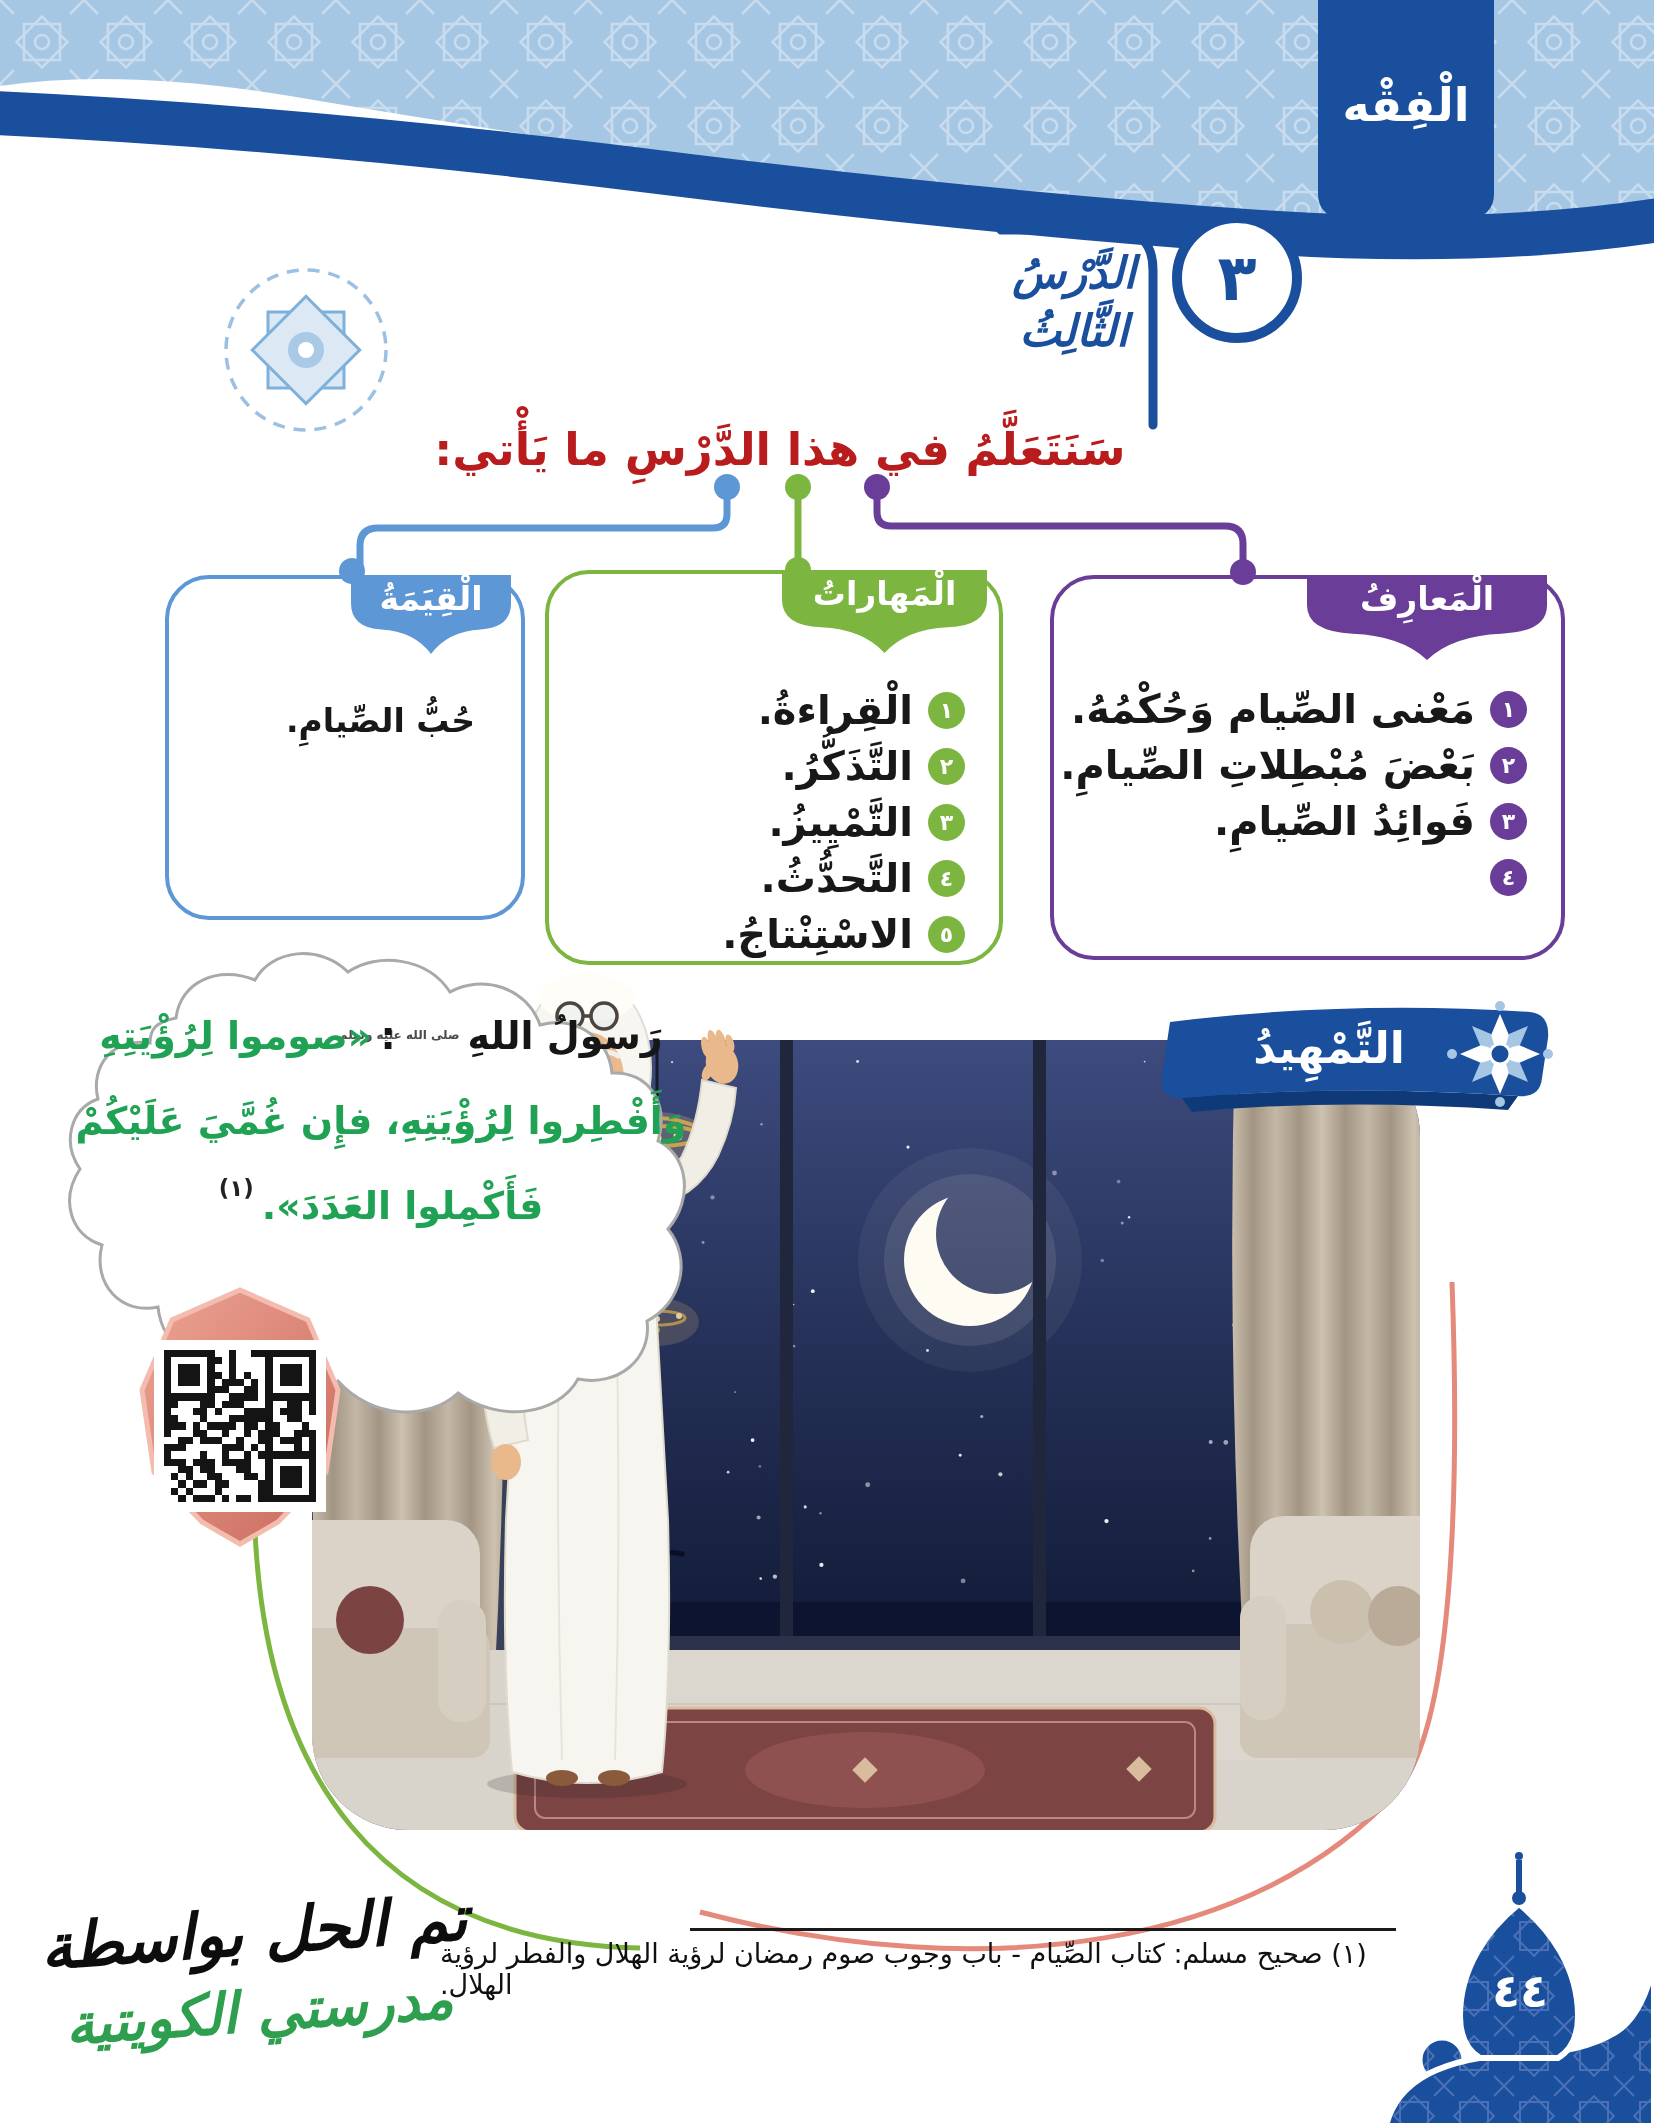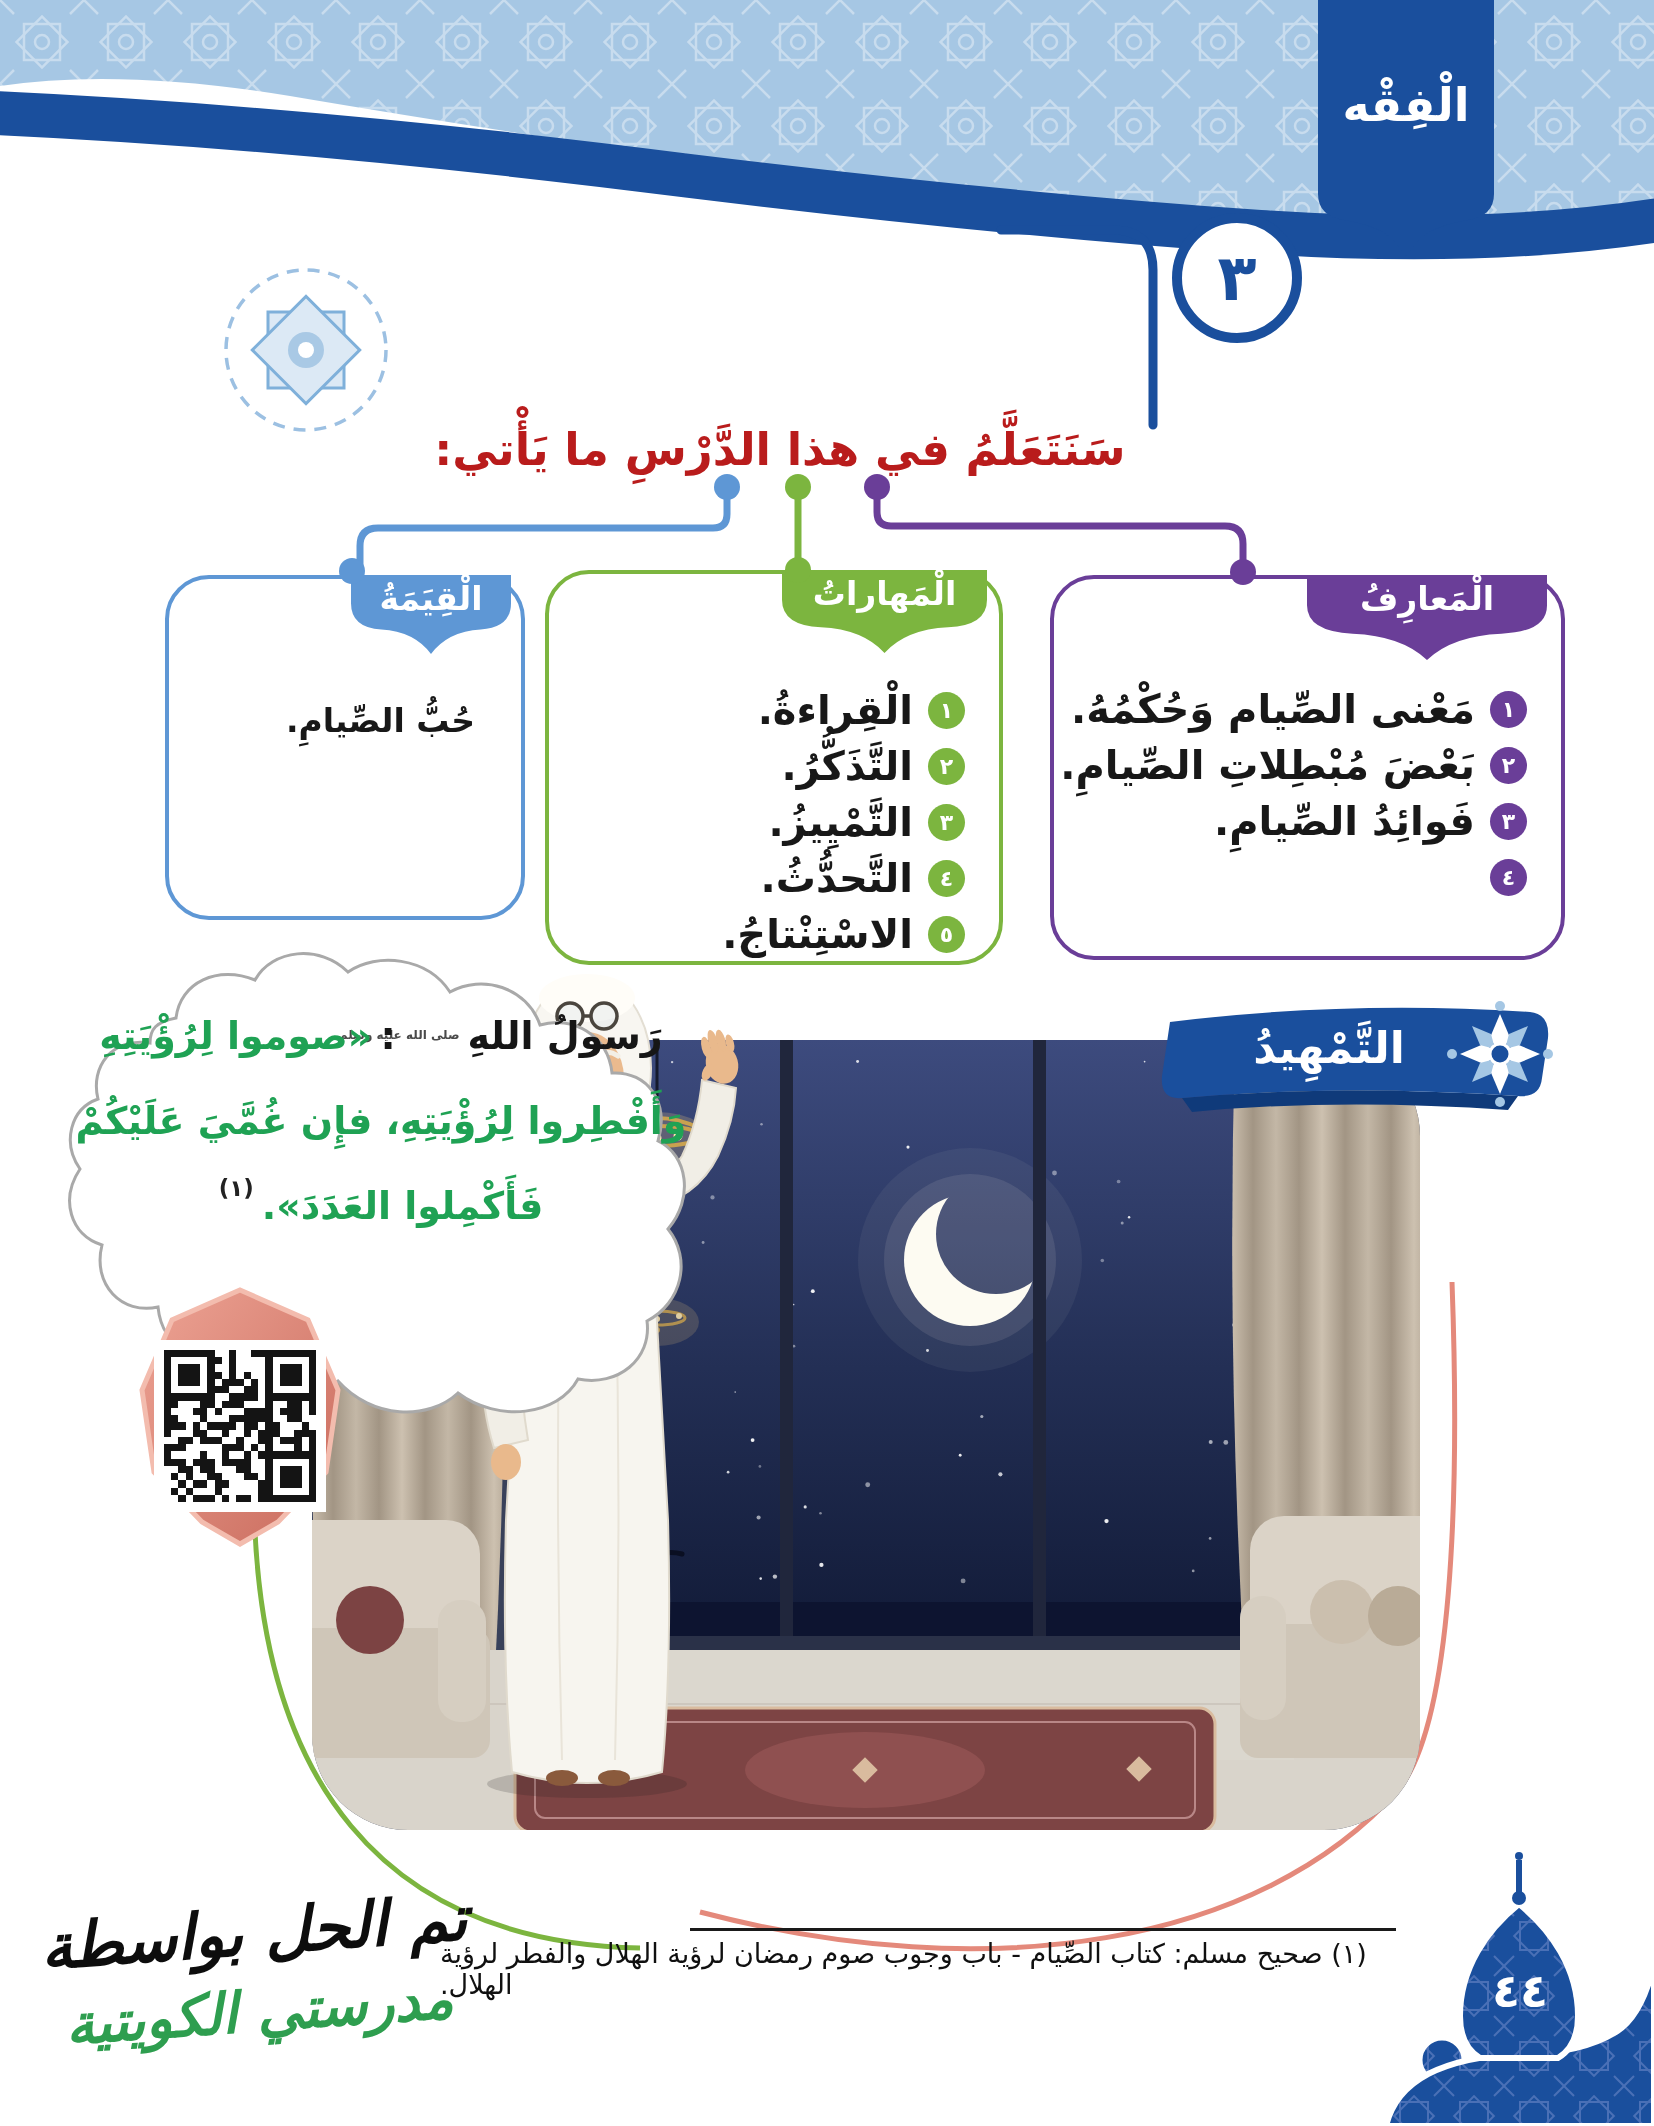--- a/index.html
+++ b/index.html
@@ -104,20 +104,24 @@
       <rect x="50" y="50" width="76" height="76"></rect>
       <rect x="50" y="50" width="76" height="76" transform="rotate(45 88 88)"></rect>
     </g>
     <circle cx="88" cy="88" r="18" fill="#a9c9e5"></circle>
     <circle cx="88" cy="88" r="8" fill="#fff"></circle>
   </svg>
 
   <svg class="abs" style="left:995px;top:220px" width="170" height="210" viewBox="0 0 170 210">
     <path d="M6,10 H118 Q158,10 158,50 V205" stroke="#1a4f9d" stroke-width="9" fill="none" stroke-linecap="round"></path>
   </svg>
+  <div class="lesson-words">
+    <div>الدَّرْسُ</div>
+    <div>الثَّالِثُ</div>
+  </div>
   <div class="lesson-circle">
     <span>٣</span>
   </div>
 
   <div class="intro">
     <span>سَنَتَعَلَّمُ في هذا الدَّرْسِ ما يَأْتي:</span>
   </div>
 
   <div class="objbox" style="left:165px;top:575px;width:360px;height:345px;border-color:#5e97d5">
     <div class="tab" style="right:10px;width:160px;height:80px">

